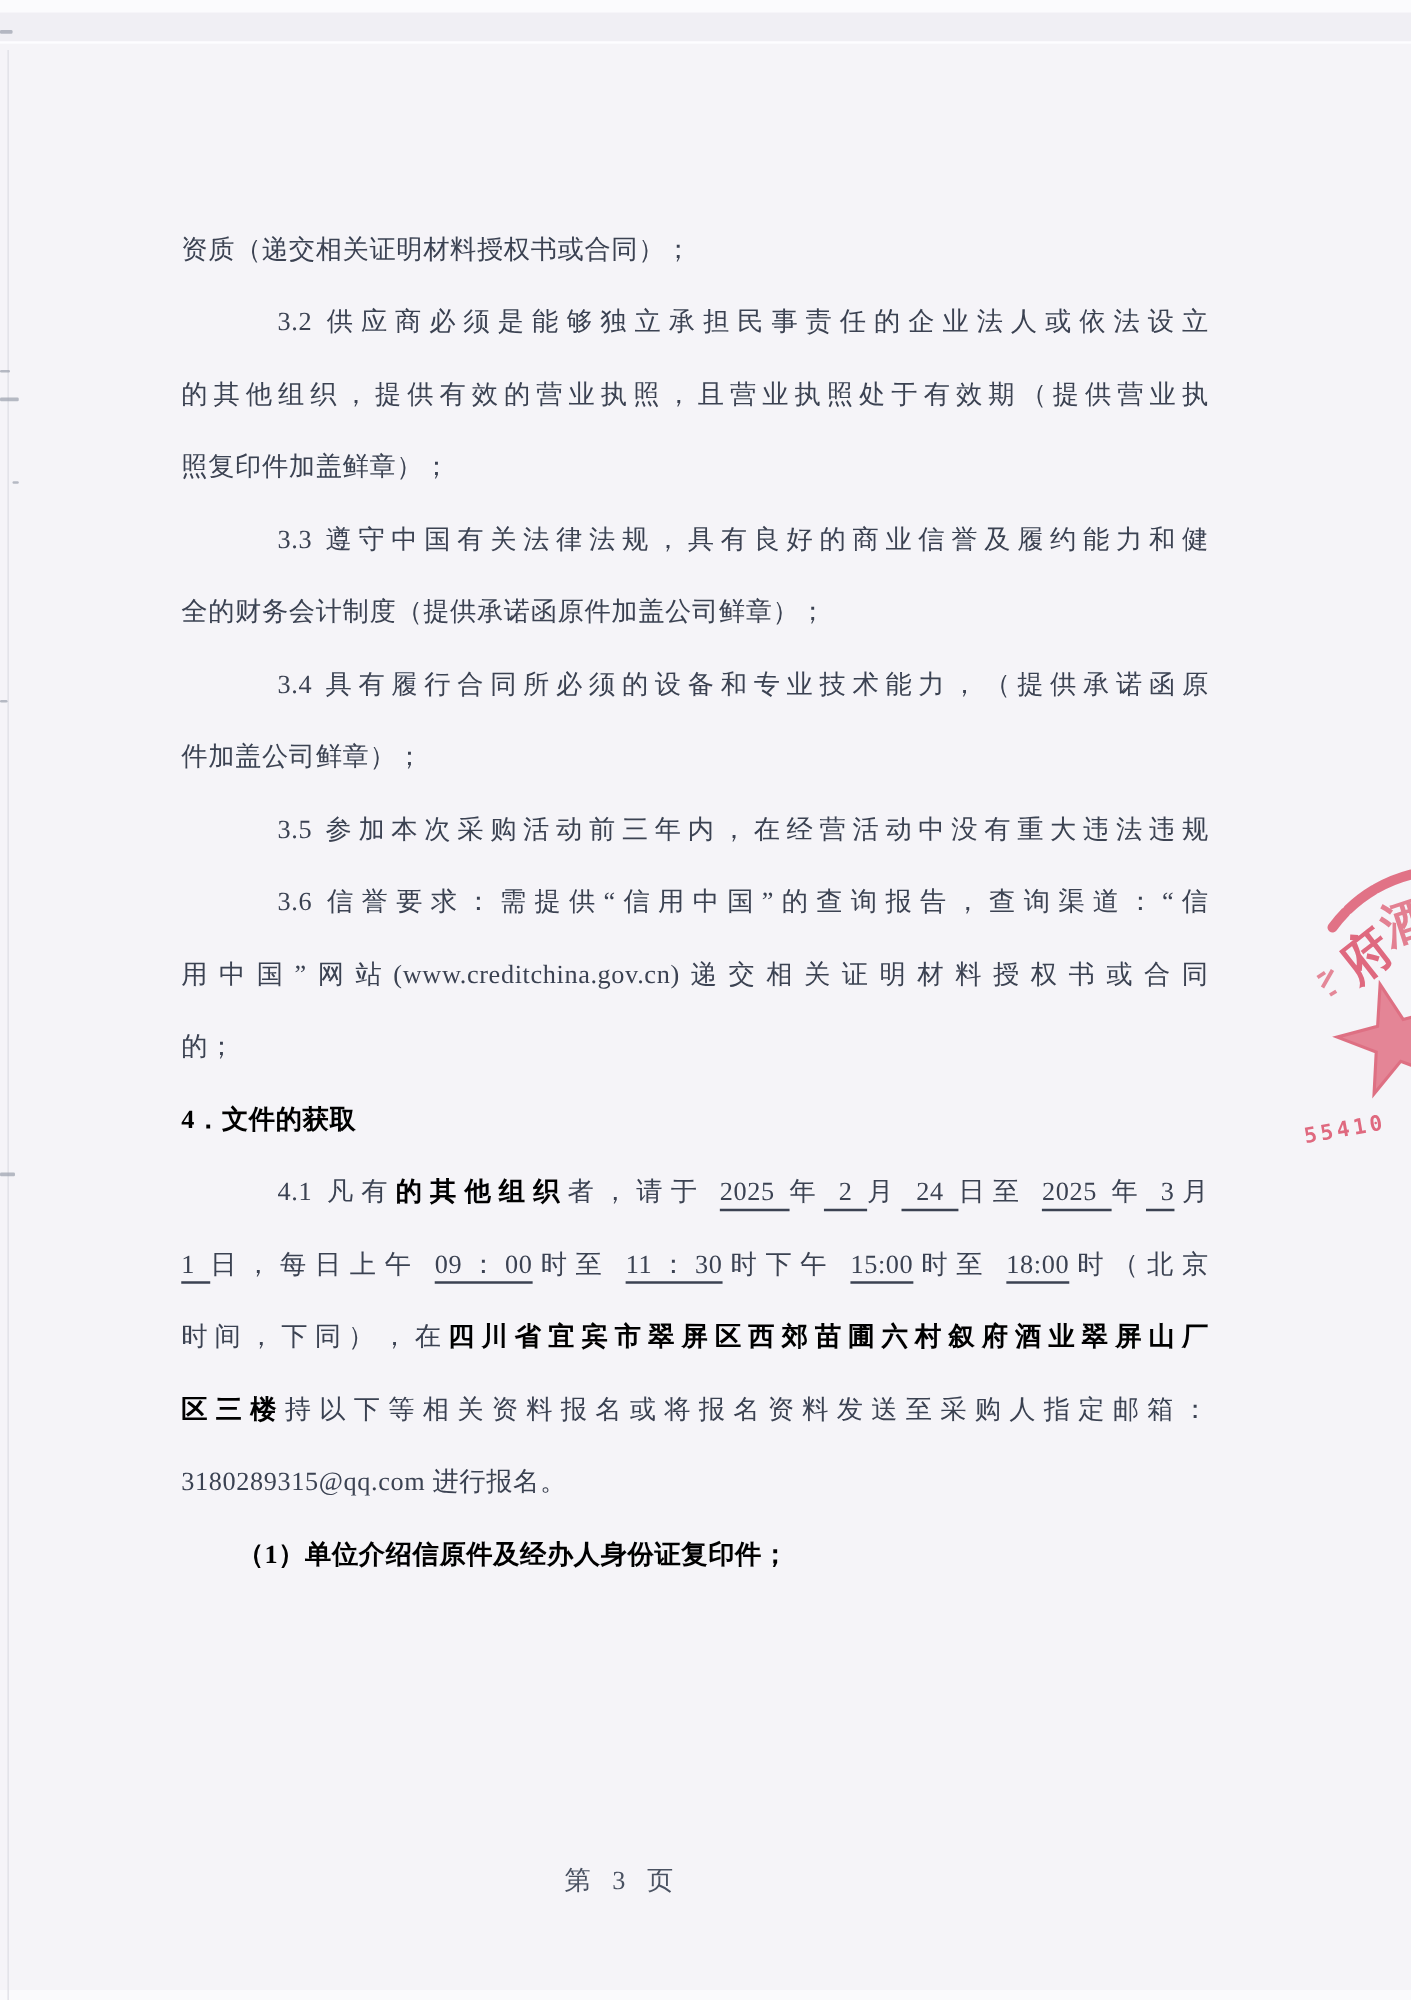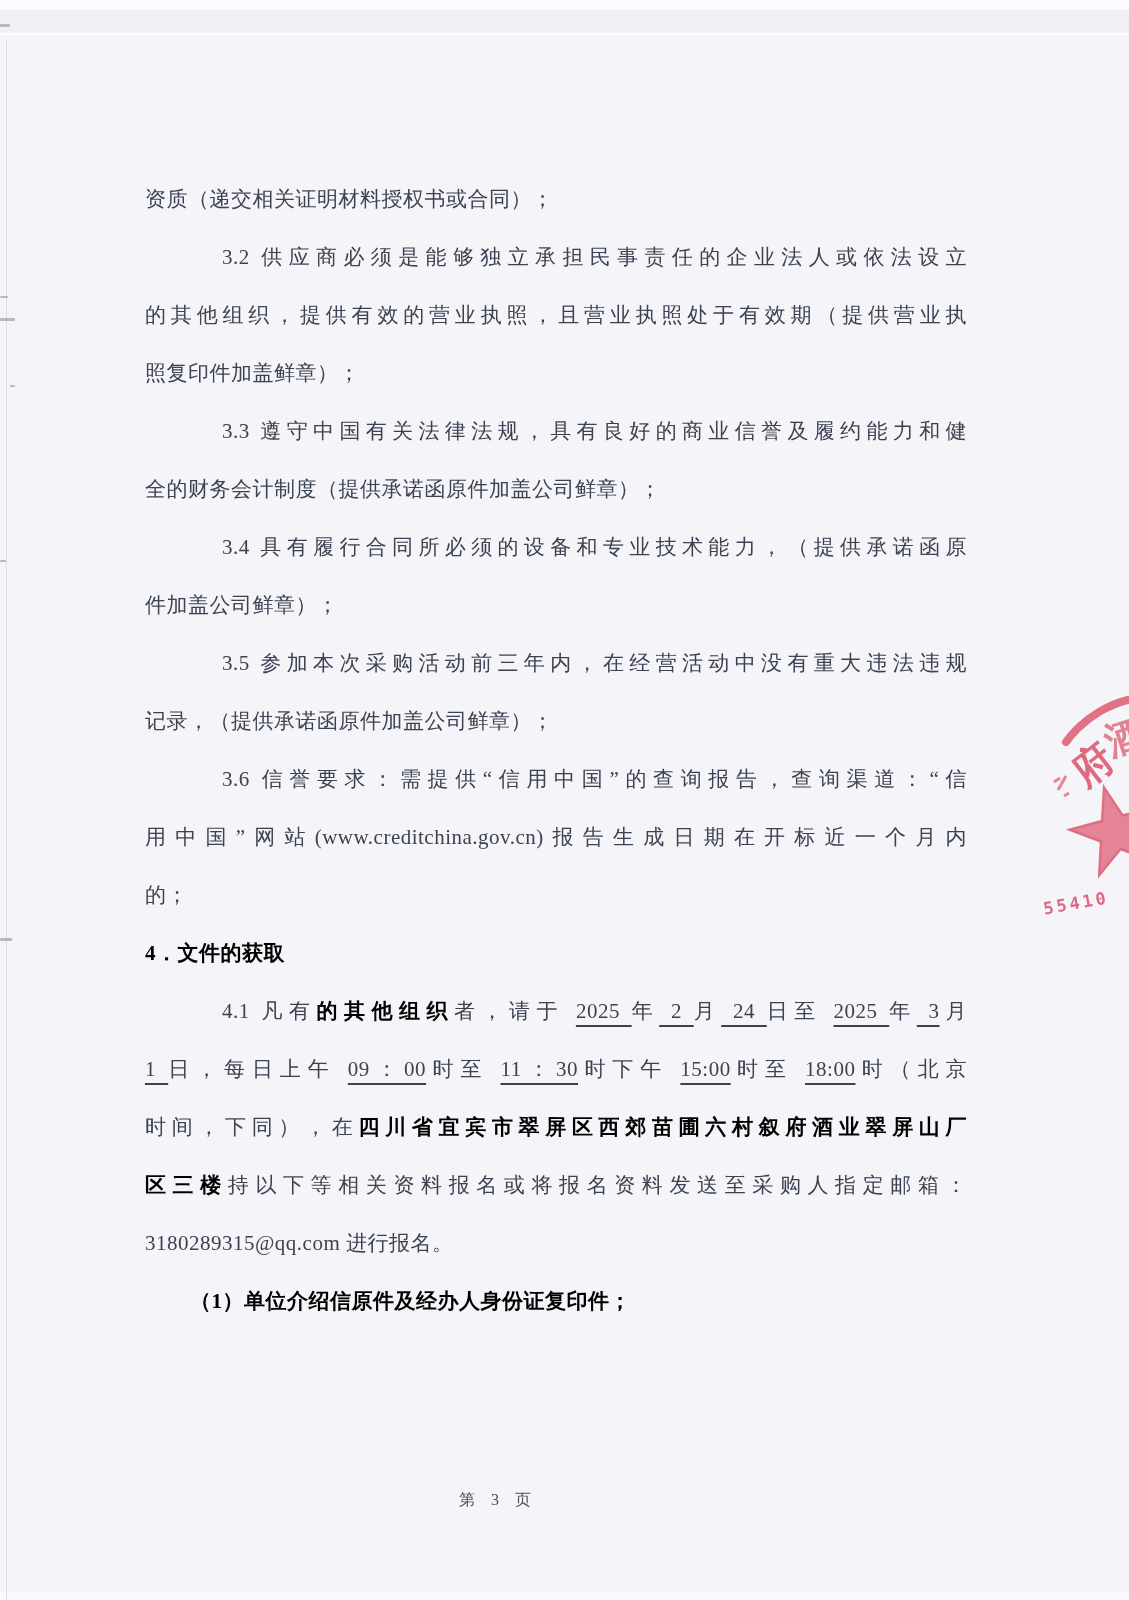--- a/index.html
+++ b/index.html
@@ -30,21 +30,21 @@
     text-decoration-line:underline;
     text-underline-offset:7px;
     text-decoration-thickness:1.5px;
   }
 
   .stamp{position:absolute;left:1040px;top:690px;width:89px;height:230px;}
   .stamp svg{display:block;overflow:hidden;}
 
   .footer{
     position:absolute;left:0;top:1490px;width:992px;
-    text-align:center;font-size:16px;color:#4a5262;letter-spacing:2px;word-spacing:8px;
+    text-align:center;font-size:21px;color:#4a5262;letter-spacing:2px;word-spacing:8px;
   }
 </style>
 </head>
 <body>
 
 <div class="scan-band-top"></div>
 <div class="scan-band-top-white"></div>
 <div class="scan-band-bottom"></div>
 <div class="edge-line"></div>
 <div id="artifacts">
@@ -59,23 +59,22 @@
 <div class="doc" id="doc-body">
     <div class="line"><span class="">资质（递交相关证明材料授权书或合同）；</span></div>
     <div class="line ind1 just"><span class="">3.2 供应商必须是能够独立承担民事责任的企业法人或依法设立</span></div>
     <div class="line just"><span class="">的其他组织，提供有效的营业执照，且营业执照处于有效期（提供营业执</span></div>
     <div class="line"><span class="">照复印件加盖鲜章）；</span></div>
     <div class="line ind1 just"><span class="">3.3 遵守中国有关法律法规，具有良好的商业信誉及履约能力和健</span></div>
     <div class="line"><span class="">全的财务会计制度（提供承诺函原件加盖公司鲜章）；</span></div>
     <div class="line ind1 just"><span class="">3.4 具有履行合同所必须的设备和专业技术能力，（提供承诺函原</span></div>
     <div class="line"><span class="">件加盖公司鲜章）；</span></div>
     <div class="line ind1 just"><span class="">3.5 参加本次采购活动前三年内，在经营活动中没有重大违法违规</span></div>
-    <div class="line"><span class="">记录，（提供承诺函原件加盖公司鲜章）；</span></div>
     <div class="line ind1 just"><span class="">3.6 信誉要求：需提供“信用中国”的查询报告，查询渠道：“信</span></div>
-    <div class="line just"><span class="">用中国”网站(www.creditchina.gov.cn)报告生成日期在开标近一个月内</span></div>
+    <div class="line just"><span class="">用中国”网站(www.creditchina.gov.cn)递交相关证明材料授权书或合同</span></div>
     <div class="line"><span class="">的；</span></div>
     <div class="line"><span class="seg-b ">4．文件的获取</span></div>
     <div class="line ind1 just"><span class="">4.1 凡有</span><span class="seg-b ">的其他组织</span><span class="">者，请于 </span><span class="seg-u">2025 </span><span class="">年</span><span class="seg-u"> 2 </span><span class="">月</span><span class="seg-u"> 24 </span><span class="">日至 </span><span class="seg-u">2025 </span><span class="">年</span><span class="seg-u"> 3</span><span class="">月</span></div>
     <div class="line just"><span class="seg-u">1 </span><span class="">日，每日上午 </span><span class="seg-u">09：00</span><span class="">时至 </span><span class="seg-u">11：30</span><span class="">时下午 </span><span class="seg-u">15:00</span><span class="">时至 </span><span class="seg-u">18:00</span><span class="">时（北京</span></div>
     <div class="line just"><span class="">时间，下同），在</span><span class="seg-b ">四川省宜宾市翠屏区西郊苗圃六村叙府酒业翠屏山厂</span></div>
     <div class="line just"><span class="seg-b ">区三楼</span><span class="">持以下等相关资料报名或将报名资料发送至采购人指定邮箱：</span></div>
     <div class="line"><span class="">3180289315@qq.com 进行报名。</span></div>
     <div class="line ind2"><span class="seg-b ">（1）单位介绍信原件及经办人身份证复印件；</span></div>
   </div>
 

